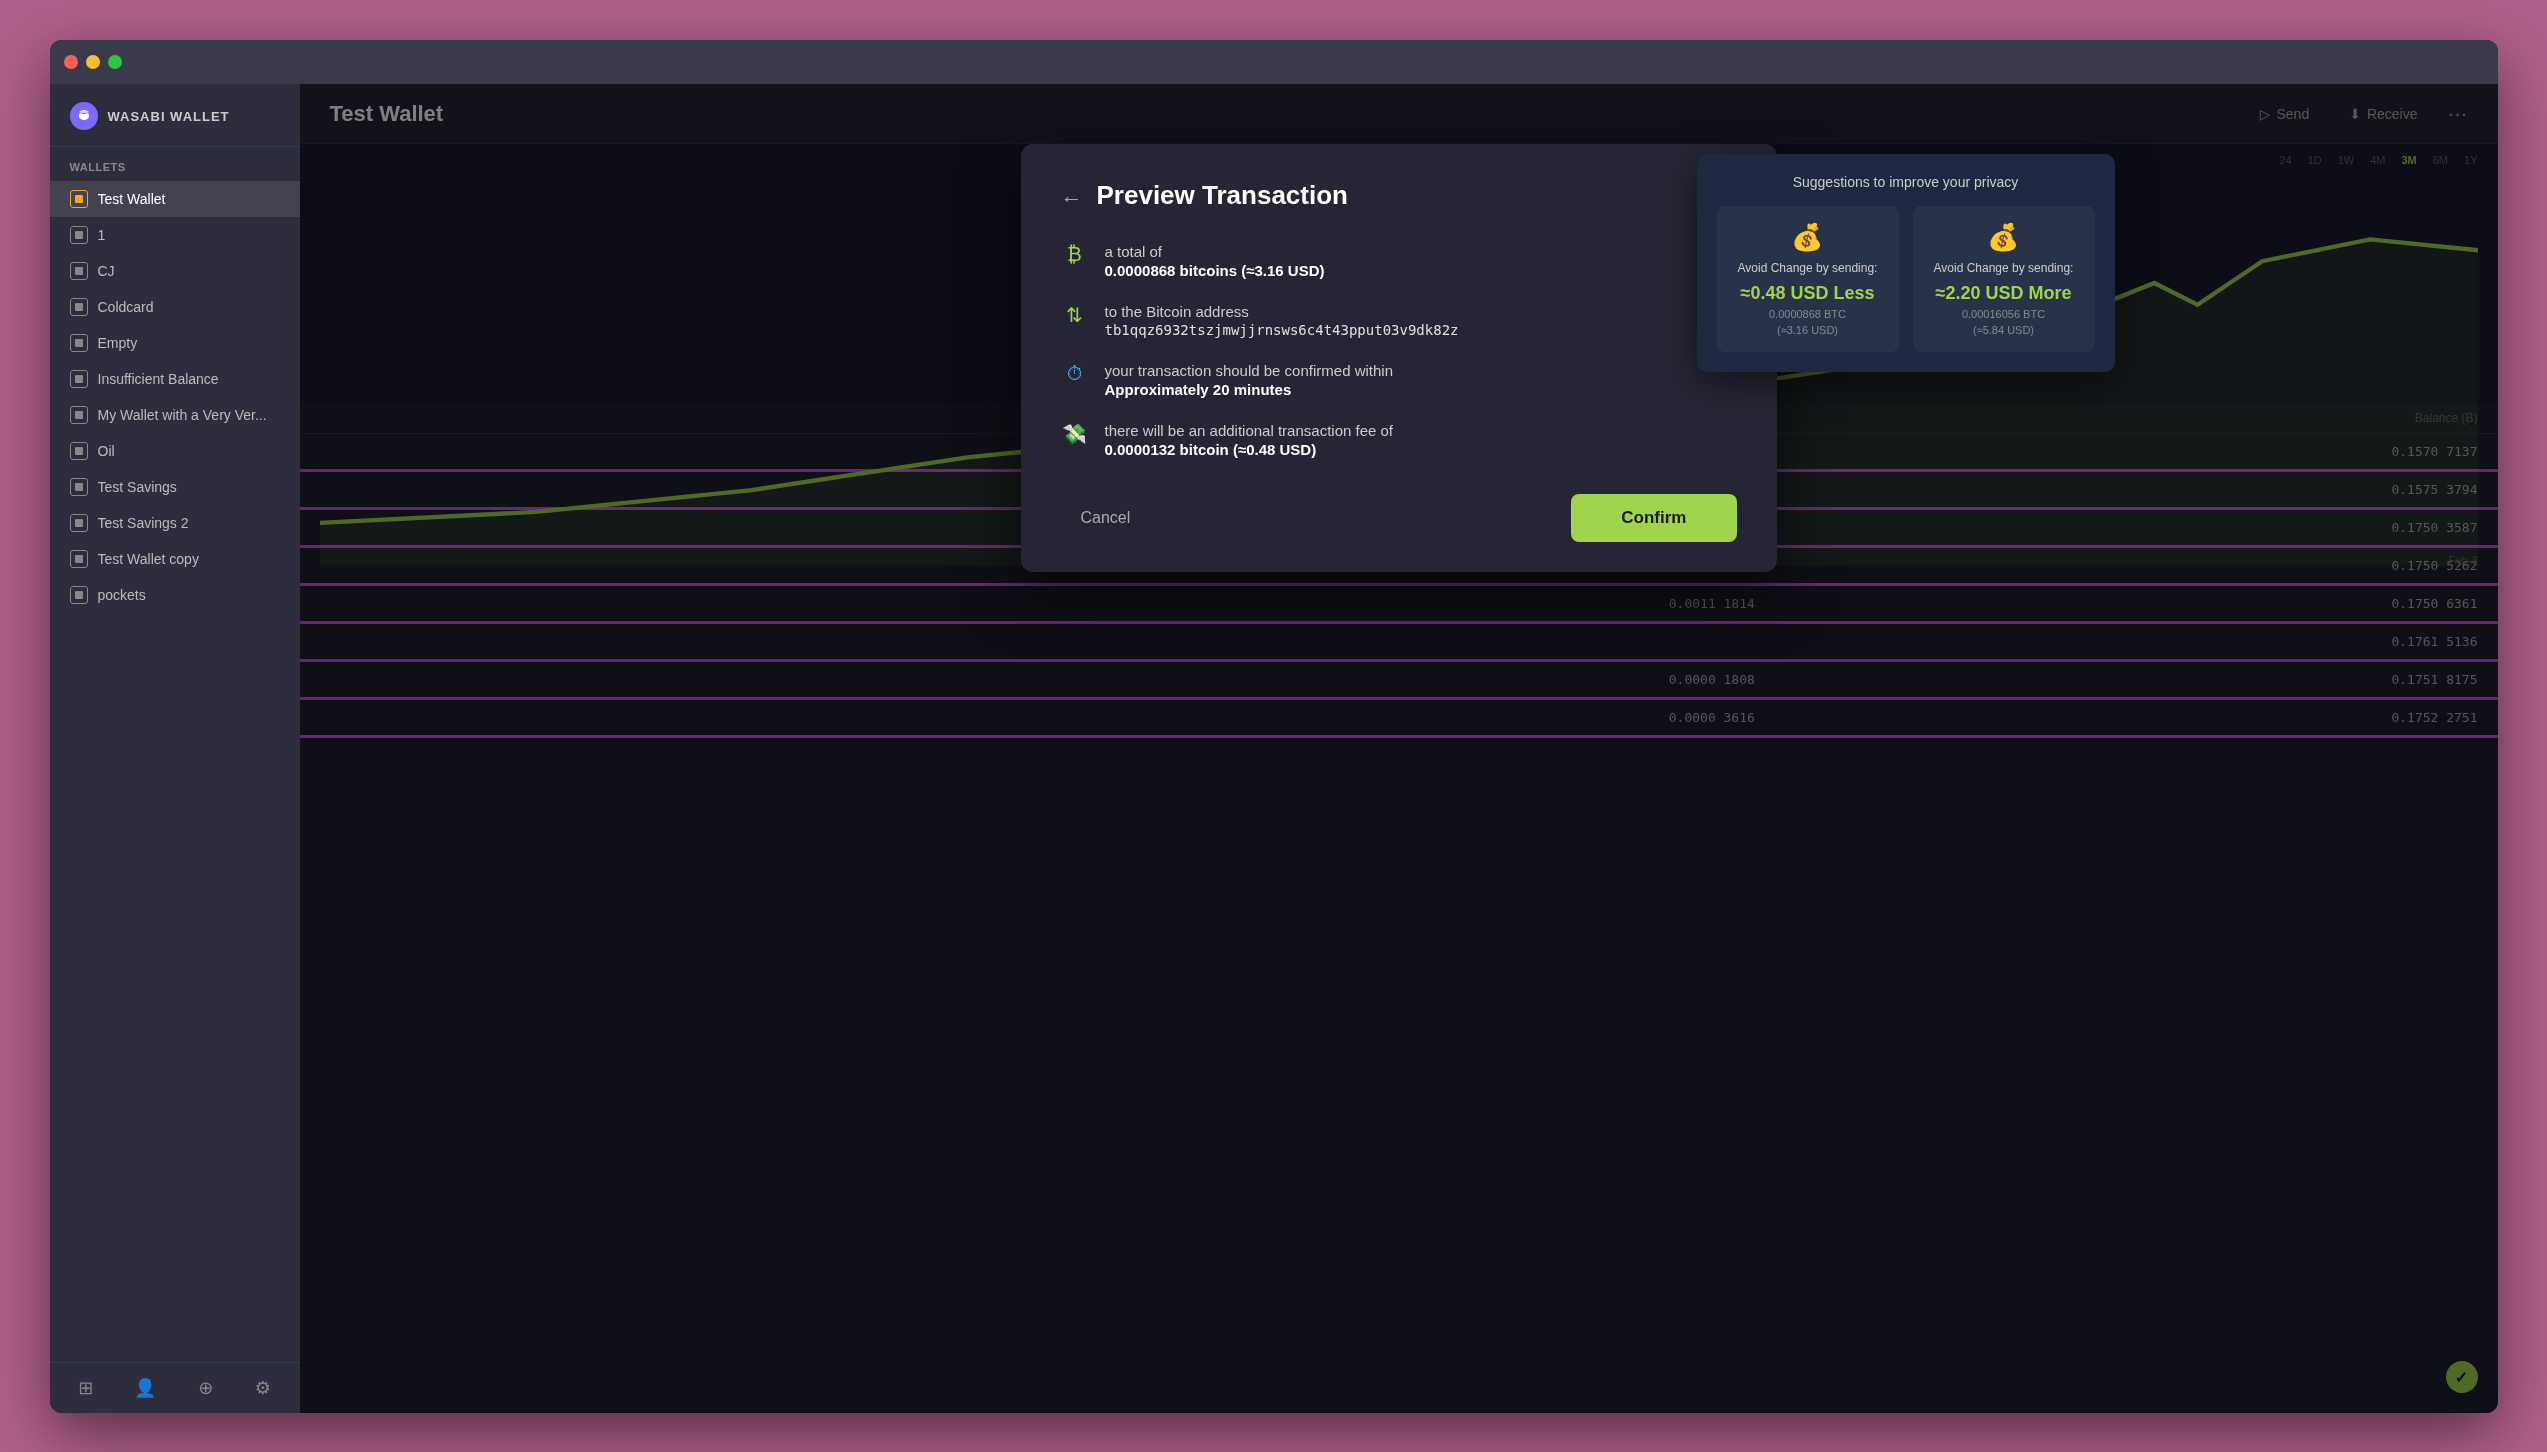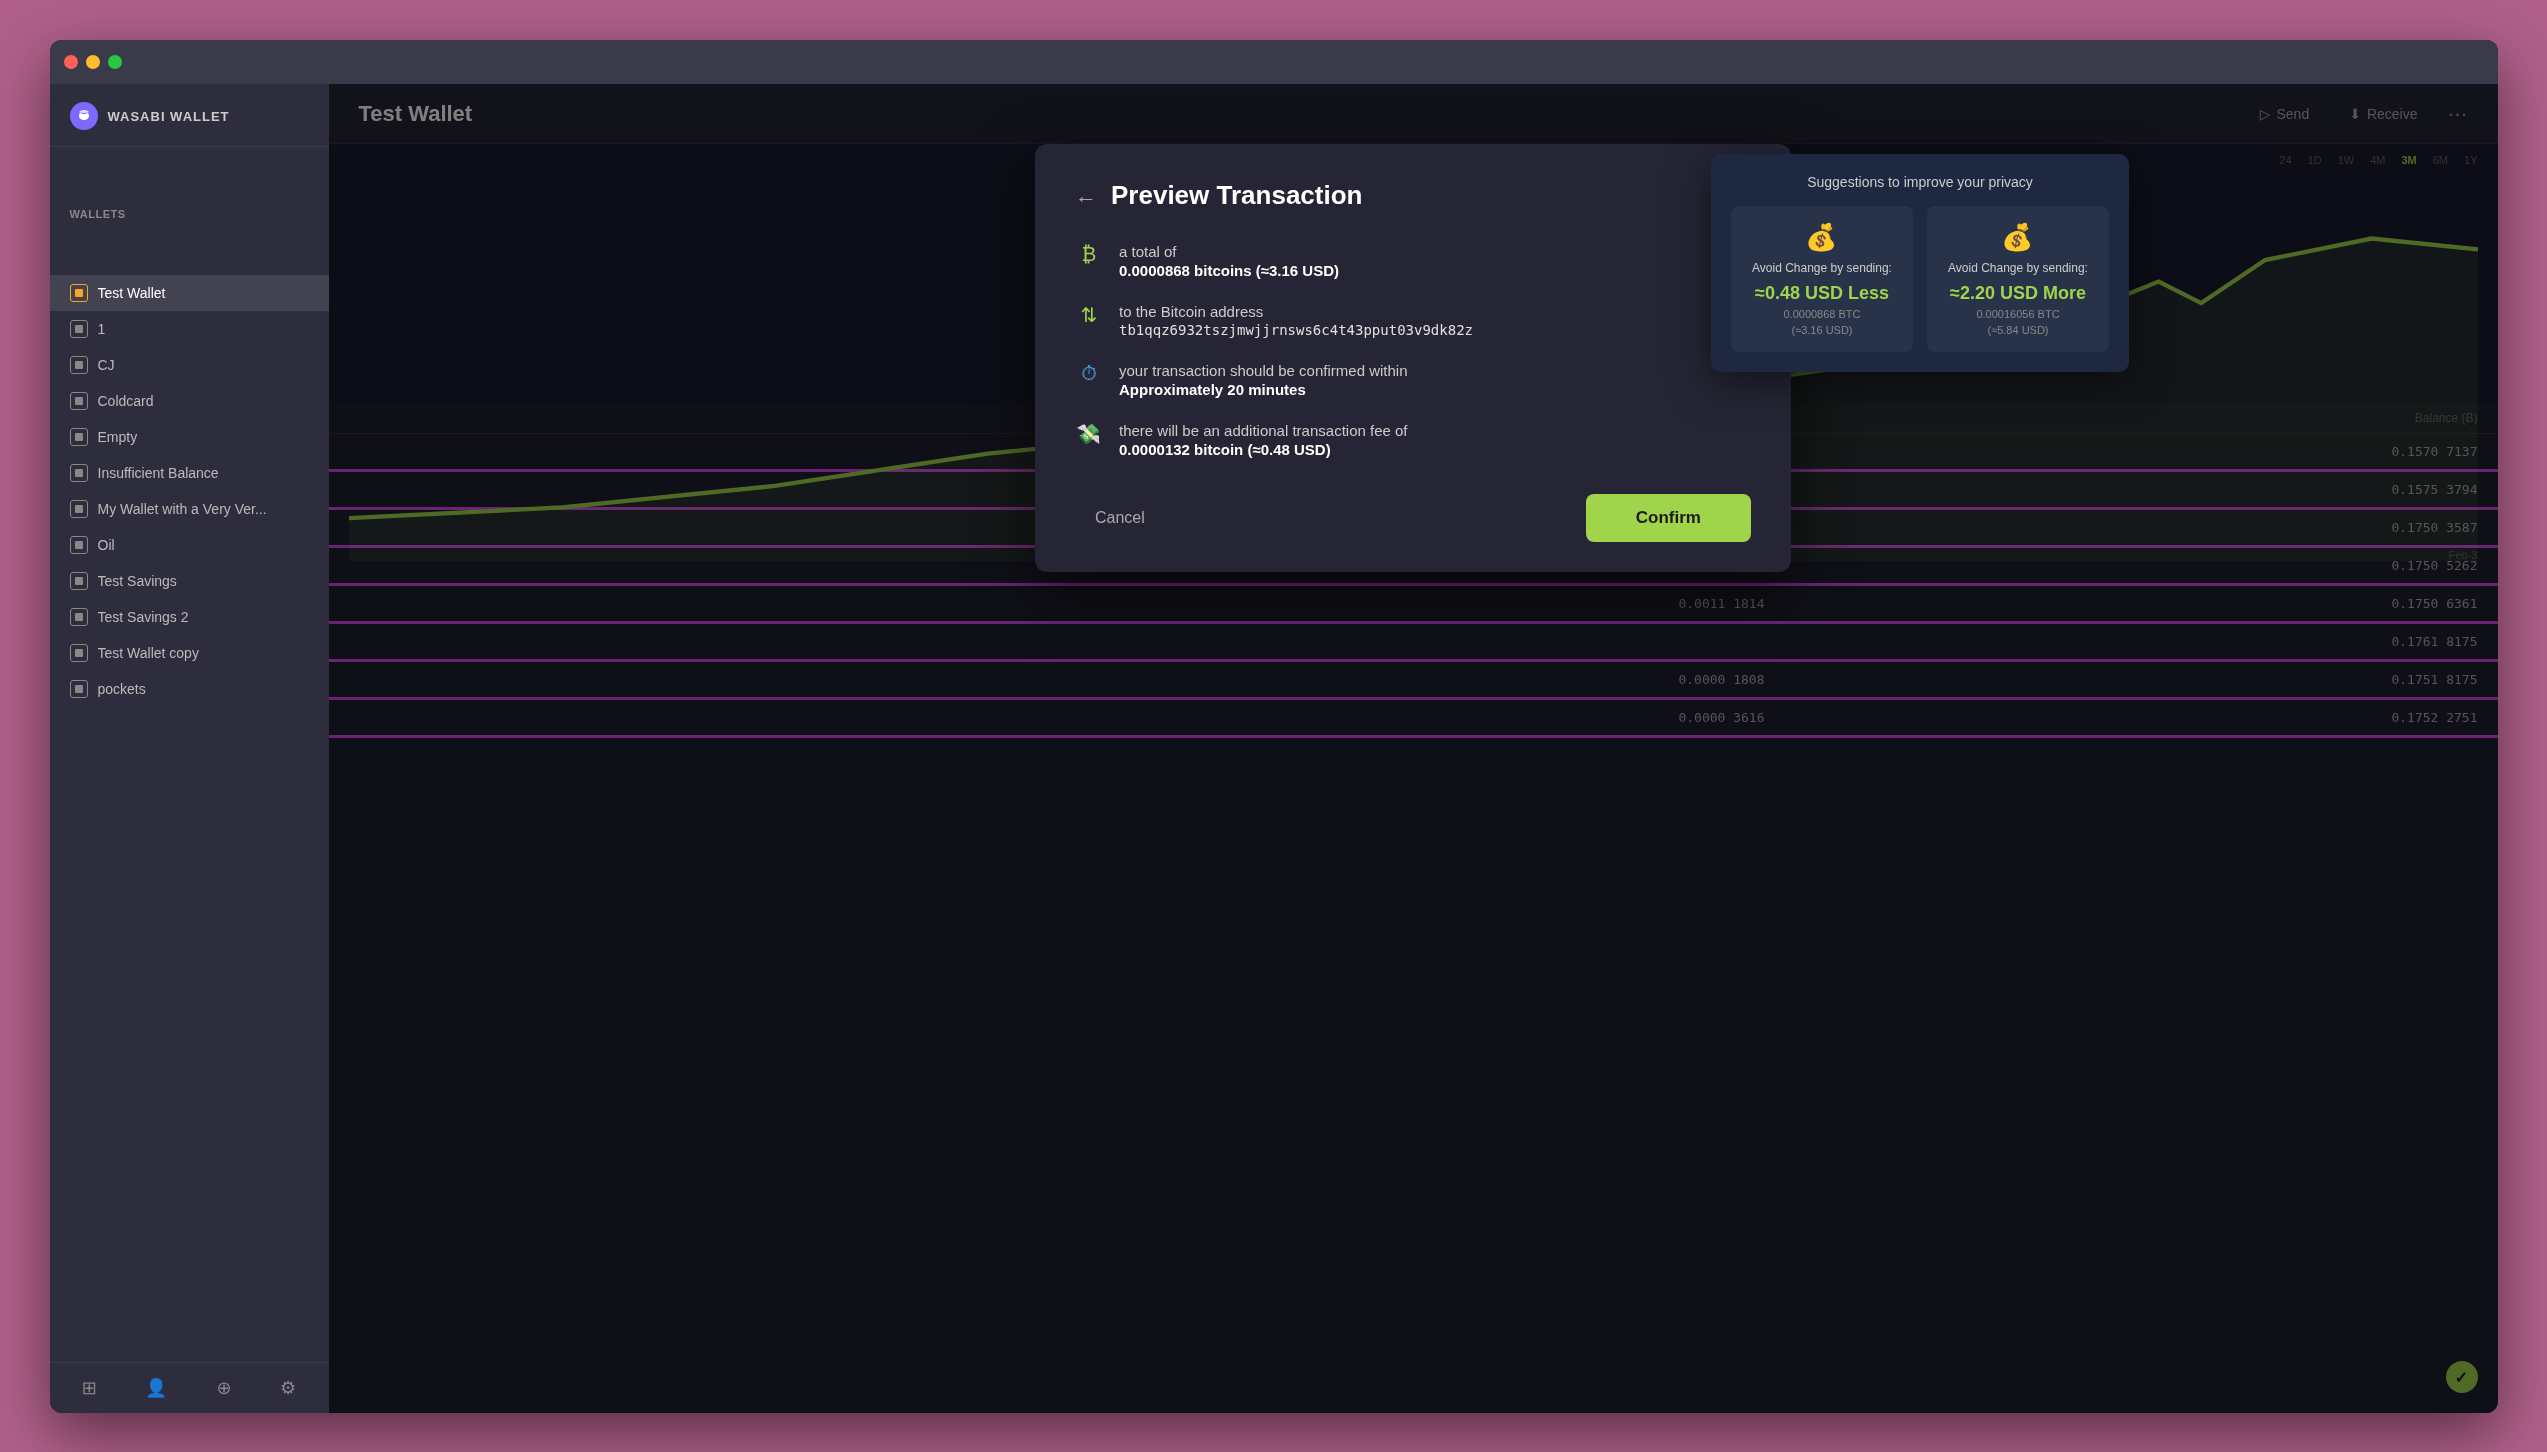--- a/index.html
+++ b/index.html
@@ -34,27 +34,26 @@
       gap: 8px;
       z-index: 10;
     }
     .traffic-light { width: 14px; height: 14px; border-radius: 50%; }
     .tl-red { background: #ff5f57; }
     .tl-yellow { background: #febc2e; }
     .tl-green { background: #28c840; }
 
     
     .sidebar {
-      width: 279px;
+      width: 250px;
       background: #2d2d3e;
       display: flex;
       flex-direction: column;
       flex-shrink: 0;
       padding-top: 44px;
-      gap: 47px;
     }
     .sidebar-header {
       display: flex;
       align-items: center;
       gap: 10px;
       padding: 18px 20px 16px;
       border-bottom: 1px solid #3a3a4f;
     }
     .wasabi-logo {
       width: 28px; height: 28px;
@@ -485,21 +484,21 @@
             <div class="td right">0.1750 5262</div>
           </div>
           <div class="table-row">
             <div class="td"></div>
             <div class="td right">0.0011 1814</div>
             <div class="td right">0.1750 6361</div>
           </div>
           <div class="table-row">
             <div class="td"></div>
             <div class="td right"></div>
-            <div class="td right">0.1761 8175</div>
+            <div class="td right">0.1761 5136</div>
           </div>
           <div class="table-row">
             <div class="td"></div>
             <div class="td right">0.0000 1808</div>
             <div class="td right">0.1751 8175</div>
           </div>
           <div class="table-row">
             <div class="td"></div>
             <div class="td right">0.0000 3616</div>
             <div class="td right">0.1752 2751</div>

